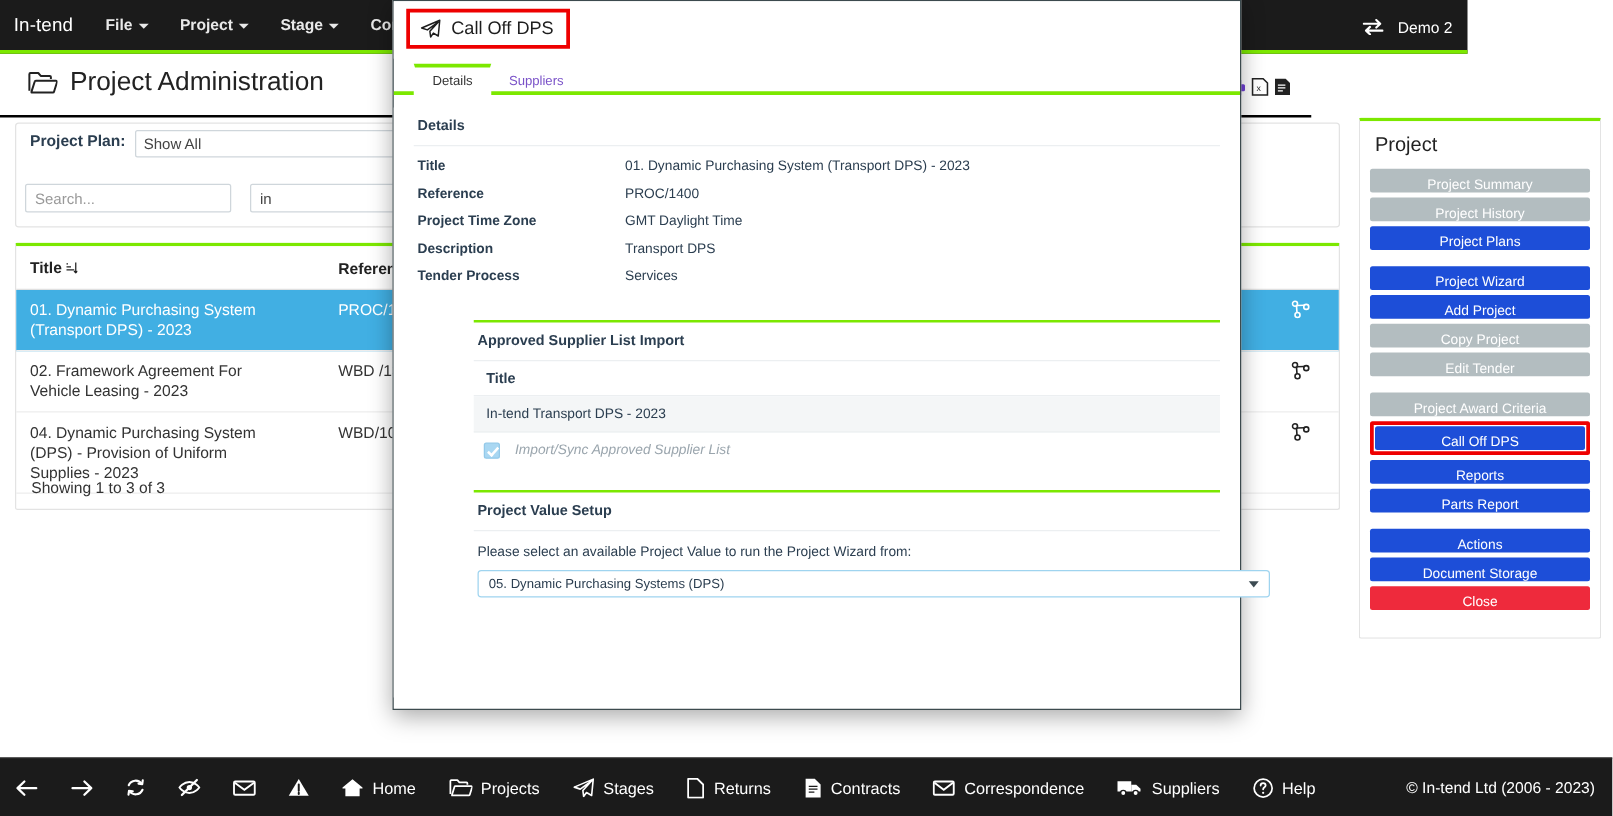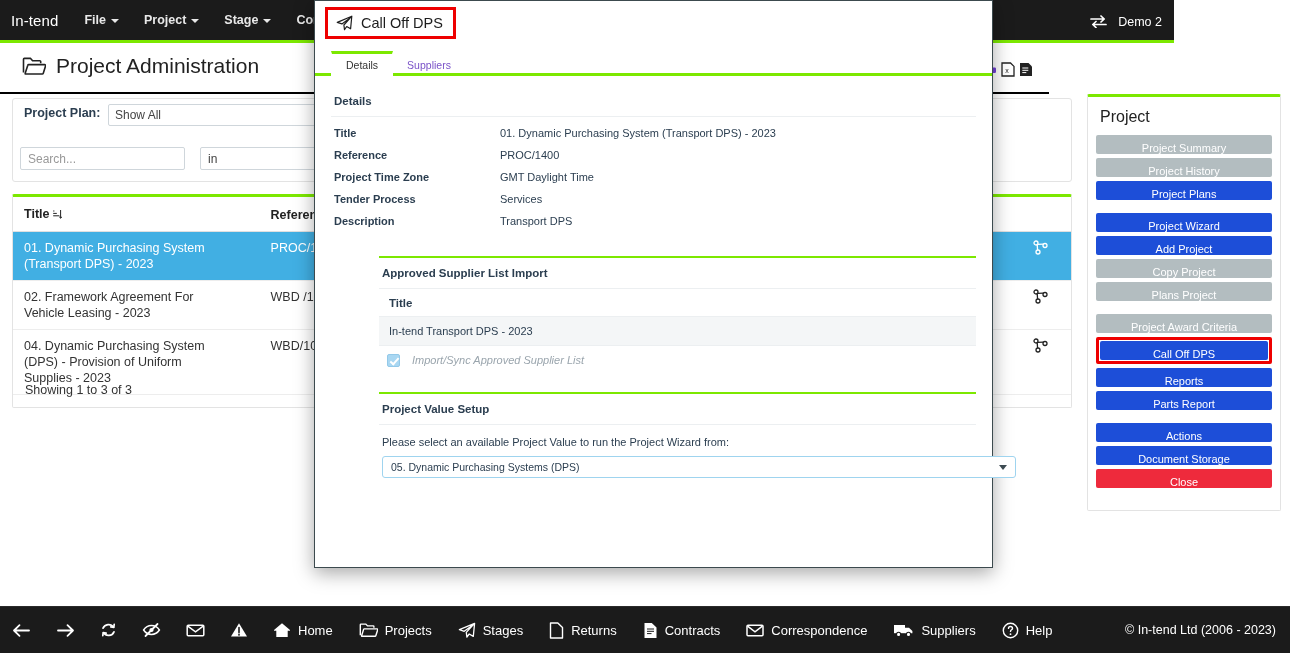--- a/index.html
+++ b/index.html
@@ -487,21 +487,21 @@
 
     <button class="sbtn grey">Project Summary</button>
     <button class="sbtn grey">Project History</button>
     <button class="sbtn blue">Project Plans</button>
 
     <div class="sbtn-spacer"></div>
 
     <button class="sbtn blue">Project Wizard</button>
     <button class="sbtn blue">Add Project</button>
     <button class="sbtn grey">Copy Project</button>
-    <button class="sbtn grey">Plans Project</button>
+    <button class="sbtn grey">Edit Tender</button>
 
     <div class="sbtn-spacer"></div>
 
     <button class="sbtn grey">Project Award Criteria</button>
     <div class="hl-wrap">
       <button class="sbtn blue">Call Off DPS</button>
     </div>
     <button class="sbtn blue">Reports</button>
     <button class="sbtn blue">Parts Report</button>
 
@@ -541,26 +541,26 @@
           </div>
           <div class="detail-row">
             <div class="detail-label">Reference</div>
             <div class="detail-value">PROC/1400</div>
           </div>
           <div class="detail-row">
             <div class="detail-label">Project Time Zone</div>
             <div class="detail-value">GMT Daylight Time</div>
           </div>
           <div class="detail-row">
+            <div class="detail-label">Description</div>
+            <div class="detail-value">Transport DPS</div>
+          </div>
+          <div class="detail-row">
             <div class="detail-label">Tender Process</div>
             <div class="detail-value">Services</div>
-          </div>
-          <div class="detail-row">
-            <div class="detail-label">Description</div>
-            <div class="detail-value">Transport DPS</div>
           </div>
         </div>
       </div>
 
       <div class="panel with-green" style="margin-top:24px;border-left:none;border-right:none;border-bottom:none;">
         <div class="panel-head">Approved Supplier List Import</div>
         <div class="asl-subhead">Title</div>
         <div class="asl-row">In-tend Transport DPS - 2023</div>
         <div class="asl-check">
           <span class="chk"></span>

